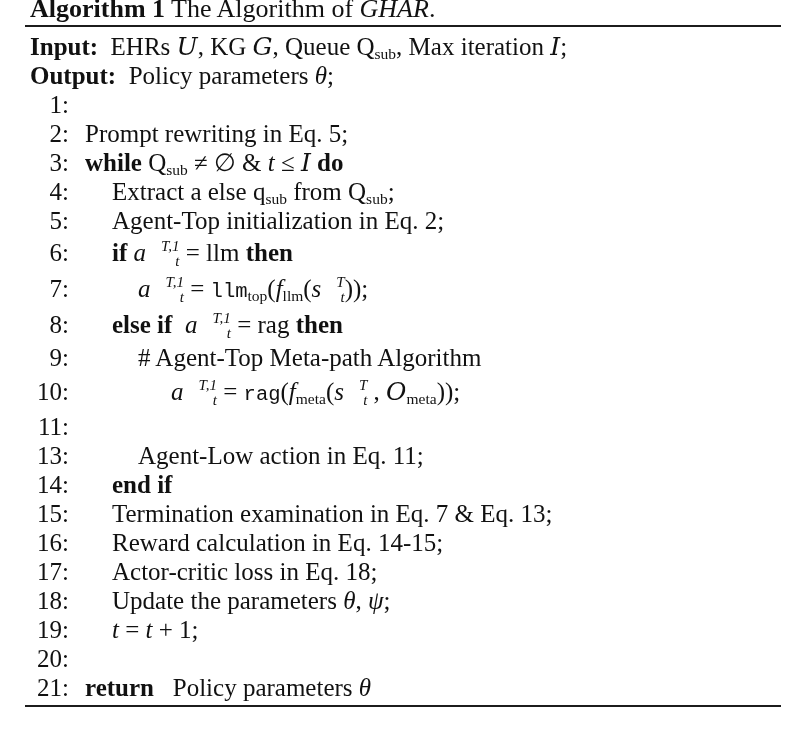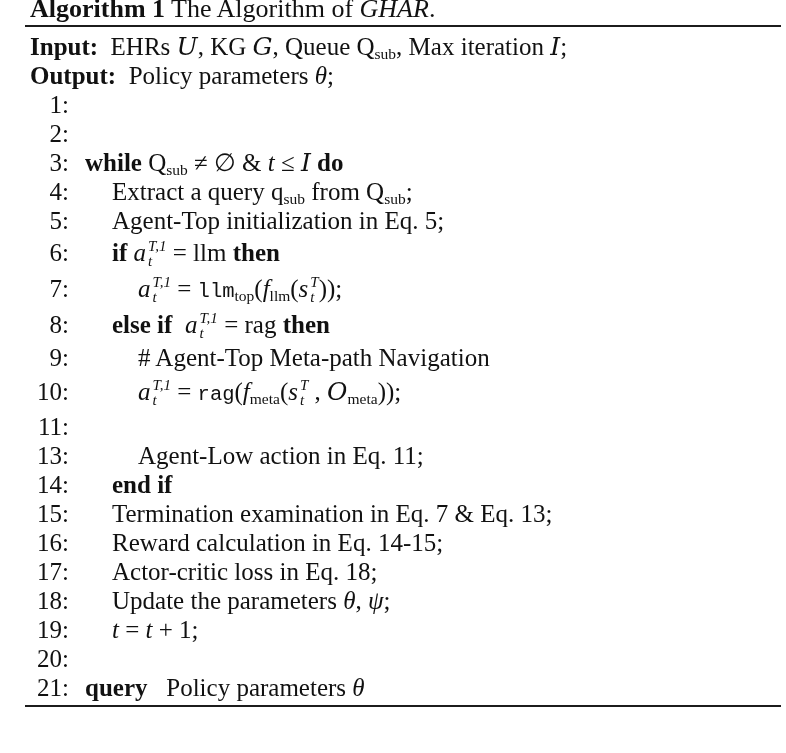--- a/index.html
+++ b/index.html
@@ -10,64 +10,64 @@
   }
   .wrap{padding:0 0 0 25px;width:756px;}
   .algo-title{
     font-size:26px;line-height:26px;margin:-4px 0 0 5px;white-space:pre;
   }
   .caption-rule{border:0;border-top:2px solid #1c1c1c;margin:3px 0 0 0;width:756px;}
   .bottom-rule{border:0;border-top:2px solid #1c1c1c;margin:3px 0 0 0;width:756px;}
   .lines{margin-top:5px;font-size:25px;}
   .line{display:flex;align-items:baseline;line-height:29px;height:29px;white-space:pre;}
   .line.tall{line-height:36px;height:36px;}
-  .line.xtall{line-height:40px;height:40px;}
+  .line.xtall{line-height:40px;height:40px;gap:33px;}
   .num{flex:0 0 44px;width:44px;text-align:right;}
   .stmt{margin-left:16px;}
   .hrow .stmt{margin-left:5px;}
   .ind1{padding-left:27px;}
   .ind2{padding-left:53px;}
   .b{font-weight:bold;}
   .i{font-style:italic;}
   .cal{font-style:italic;font-family:"DejaVu Serif",serif;}
   .m{font-family:"Liberation Mono","DejaVu Sans Mono",monospace;font-size:0.82em;}
   .sub{font-size:0.62em;vertical-align:-0.25em;letter-spacing:0;}
   .mg{display:inline;}
   .mbase{font-style:italic;}
   .mstack{
-    display:inline-flex;flex-direction:column;align-items:flex-start;
+    display:inline-flex;flex-direction:column;align-items:flex-end;
     vertical-align:middle;line-height:1.0;font-size:0.6em;font-style:italic;
-    margin-left:2px;transform:translateY(-1px);
+    margin-left:15px;transform:translateY(-1px);
   }
   .msup,.msub{display:block;}
 </style>
 </head>
 <body>
 
 <div class="wrap">
   <div class="algo-title" id="algo-title"><span class="b">Algorithm 1</span><span> The Algorithm of </span><span class="i">GHAR</span><span>.</span></div>
   <hr class="caption-rule">
   <div class="lines" id="algo-lines">
       <div class="line hrow"><span class="stmt"><span class="b">Input: </span><span> EHRs </span><span class="cal">U</span><span>, KG </span><span class="cal">G</span><span>, Queue Q</span><span class="sub">sub</span><span>, Max iteration </span><span class="cal">I</span><span>;</span></span></div>
       <div class="line hrow"><span class="stmt"><span class="b">Output: </span><span> Policy parameters </span><span class="i">θ</span><span>;</span></span></div>
       <div class="line"><span class="num">1:</span></div>
-      <div class="line"><span class="num">2:</span></div>
+      <div class="line"><span class="num">2:</span><span class="stmt"><span>Prompt rewriting in Eq. 5;</span></span></div>
       <div class="line"><span class="num">3:</span><span class="stmt"><span class="b">while </span><span>Q</span><span class="sub">sub</span><span> ≠ ∅ &amp; </span><span class="i">t</span><span> ≤ </span><span class="cal">I</span><span> </span><span class="b">do</span></span></div>
-      <div class="line"><span class="num">4:</span><span class="stmt ind1"><span>Extract a query q</span><span class="sub">sub</span><span> from Q</span><span class="sub">sub</span><span>;</span></span></div>
-      <div class="line"><span class="num">5:</span><span class="stmt ind1"><span>Agent-Top initialization in Eq. 5;</span></span></div>
+      <div class="line"><span class="num">4:</span><span class="stmt ind1"><span>Extract a else q</span><span class="sub">sub</span><span> from Q</span><span class="sub">sub</span><span>;</span></span></div>
+      <div class="line"><span class="num">5:</span><span class="stmt ind1"><span>Agent-Top initialization in Eq. 2;</span></span></div>
       <div class="line tall"><span class="num">6:</span><span class="stmt ind1"><span class="b">if </span><span class="mg"><span class="mbase">a</span><span class="mstack"><span class="msup">T,1</span><span class="msub">t</span></span></span><span> = llm </span><span class="b">then</span></span></div>
       <div class="line tall"><span class="num">7:</span><span class="stmt ind2"><span class="mg"><span class="mbase">a</span><span class="mstack"><span class="msup">T,1</span><span class="msub">t</span></span></span><span> = </span><span class="m">llm</span><span class="sub">top</span><span>(</span><span class="i">f</span><span class="sub">llm</span><span>(</span><span class="mg"><span class="mbase">s</span><span class="mstack"><span class="msup">T</span><span class="msub">t</span></span></span><span>));</span></span></div>
       <div class="line tall"><span class="num">8:</span><span class="stmt ind1"><span class="b">else if</span><span>  </span><span class="mg"><span class="mbase">a</span><span class="mstack"><span class="msup">T,1</span><span class="msub">t</span></span></span><span> = rag </span><span class="b">then</span></span></div>
-      <div class="line"><span class="num">9:</span><span class="stmt ind2"><span># Agent-Top Meta-path Navigation</span></span></div>
+      <div class="line"><span class="num">9:</span><span class="stmt ind2"><span># Agent-Top Meta-path Algorithm</span></span></div>
       <div class="line xtall"><span class="num">10:</span><span class="stmt ind2"><span class="mg"><span class="mbase">a</span><span class="mstack"><span class="msup">T,1</span><span class="msub">t</span></span></span><span> = </span><span class="m">rag</span><span>(</span><span class="i">f</span><span class="sub">meta</span><span>(</span><span class="mg"><span class="mbase">s</span><span class="mstack"><span class="msup">T</span><span class="msub">t</span></span></span><span> , </span><span class="cal">O</span><span class="sub">meta</span><span>));</span></span></div>
       <div class="line"><span class="num">11:</span></div>
       <div class="line"><span class="num">13:</span><span class="stmt ind2"><span>Agent-Low action in Eq. 11;</span></span></div>
       <div class="line"><span class="num">14:</span><span class="stmt ind1"><span class="b">end if</span></span></div>
       <div class="line"><span class="num">15:</span><span class="stmt ind1"><span>Termination examination in Eq. 7 &amp; Eq. 13;</span></span></div>
       <div class="line"><span class="num">16:</span><span class="stmt ind1"><span>Reward calculation in Eq. 14-15;</span></span></div>
       <div class="line"><span class="num">17:</span><span class="stmt ind1"><span>Actor-critic loss in Eq. 18;</span></span></div>
       <div class="line"><span class="num">18:</span><span class="stmt ind1"><span>Update the parameters </span><span class="i">θ</span><span>, </span><span class="i">ψ</span><span>;</span></span></div>
       <div class="line"><span class="num">19:</span><span class="stmt ind1"><span class="i">t</span><span> = </span><span class="i">t</span><span> + 1;</span></span></div>
       <div class="line"><span class="num">20:</span></div>
-      <div class="line"><span class="num">21:</span><span class="stmt"><span class="b">query</span><span>   Policy parameters </span><span class="i">θ</span></span></div>
+      <div class="line"><span class="num">21:</span><span class="stmt"><span class="b">return</span><span>   Policy parameters </span><span class="i">θ</span></span></div>
     </div>
   <hr class="bottom-rule">
 </div>
 
 </body></html>

